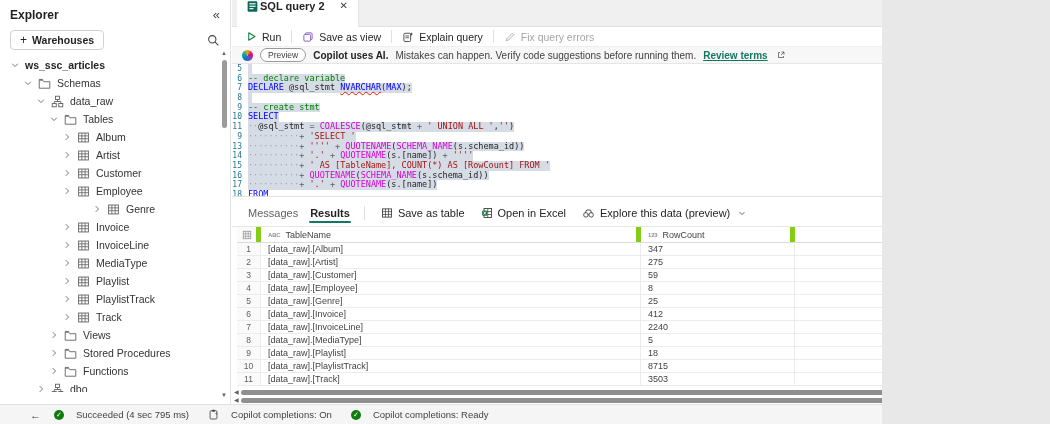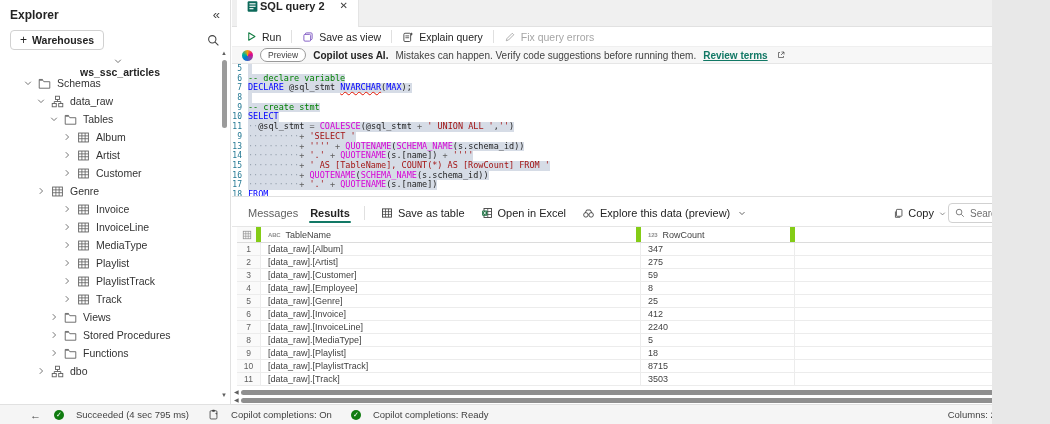--- a/index.html
+++ b/index.html
@@ -1,35 +1,35 @@
 <!DOCTYPE html>
 <html><head>
 <meta charset="utf-8">
 <style>
   * { margin:0; padding:0; box-sizing:border-box; }
   html,body { background:#e8e8e8; }
   #app {
-    position:relative; width:992px; height:424px; background:#fff;
+    position:relative; width:882px; height:424px; background:#fff;
     font-family:"Liberation Sans", sans-serif; color:#242424; overflow:hidden;
   }
   svg { display:block; }
 
   
   #sidebar { position:absolute; left:0; top:0; width:231px; height:404px; background:#fff; border-right:1px solid #e1e1e1; overflow:hidden; }
   .sb-head { display:flex; justify-content:space-between; align-items:center; padding:8px 10px 2px 10px; }
   .sb-title { font-size:12px; font-weight:700; color:#242424; }
   .collapse-glyph { font-size:13px; color:#424242; cursor:pointer; line-height:10px; }
   .sb-row2 { display:flex; justify-content:space-between; align-items:center; padding:6px 10px 4px 10px; }
   .btn-warehouses { display:flex; align-items:center; gap:5px; border:1px solid #d1d1d1; border-radius:4px; background:#fff; padding:3px 9px; font-size:10.5px; font-weight:600; color:#242424; cursor:pointer; font-family:inherit; }
   .plus { font-size:12px; font-weight:400; line-height:8px; color:#242424; }
   #tree { position:relative; margin-top:2px; height:336px; overflow:hidden; }
   .tree-row { display:flex; align-items:center; height:18px; font-size:10.5px; color:#333; cursor:pointer; white-space:nowrap; }
   .tree-row .chev { width:10px; height:10px; margin-right:5px; flex:0 0 auto; }
   .tree-row .nicon { width:13px; height:13px; margin-right:6px; flex:0 0 auto; }
-  .tree-row.bold { font-weight:600; color:#242424;flex-direction:column; }
+  .tree-row.bold { font-weight:600; color:#242424; }
   
   .sb-scroll { position:absolute; right:1px; top:48px; width:9px; height:352px; }
   .sb-scroll .arr { position:absolute; left:1px; font-size:6px; color:#5f5f5f; }
   .sb-scroll .thumb { position:absolute; left:2px; top:12px; width:5px; height:68px; background:#9b9b9b; border-radius:3px; }
 
   
   #main { position:absolute; left:232px; top:0; width:818px; height:404px; display:flex; flex-direction:column; }
 
   .tabstrip { position:relative; height:27px; background:#f0f0f0; border-bottom:1px solid #e1e1e1; flex:0 0 auto; }
   .tab { position:absolute; left:5px; top:0; height:27px; background:#fff; display:flex; align-items:flex-start; gap:1px; padding:0 10px 0 9px; border-right:1px solid #e4e4e4; box-shadow:0 1px 0 #fff; }
@@ -235,21 +235,38 @@
             <svg width="13" height="13" viewBox="0 0 16 16">
               <rect x="2" y="2.5" width="12" height="11" fill="none" stroke="#5f5f5f" stroke-width="1.1"></rect>
               <line x1="2" y1="6" x2="14" y2="6" stroke="#5f5f5f"></line>
               <line x1="2" y1="9.5" x2="14" y2="9.5" stroke="#5f5f5f"></line>
               <line x1="6" y1="2.5" x2="6" y2="13.5" stroke="#5f5f5f"></line>
               <line x1="10" y1="2.5" x2="10" y2="13.5" stroke="#5f5f5f"></line>
             </svg>
           </span>
           <span>Customer</span>
         </div>
-        <div class="tree-row" style="padding-left: 36px;">
+        <div class="tree-row" style="padding-left: 62px;">
+          <span class="chev">
+            <svg width="10" height="10" viewBox="0 0 16 16">
+              <path d="M6 3.5 l4.5 4.5 -4.5 4.5" fill="none" stroke="#616161" stroke-width="1.4"></path>
+            </svg>
+          </span>
+          <span class="nicon">
+            <svg width="13" height="13" viewBox="0 0 16 16">
+              <rect x="2" y="2.5" width="12" height="11" fill="none" stroke="#5f5f5f" stroke-width="1.1"></rect>
+              <line x1="2" y1="6" x2="14" y2="6" stroke="#5f5f5f"></line>
+              <line x1="2" y1="9.5" x2="14" y2="9.5" stroke="#5f5f5f"></line>
+              <line x1="6" y1="2.5" x2="6" y2="13.5" stroke="#5f5f5f"></line>
+              <line x1="10" y1="2.5" x2="10" y2="13.5" stroke="#5f5f5f"></line>
+            </svg>
+          </span>
+          <span>Employee</span>
+        </div>
+        <div class="tree-row" style="padding-left: 92px;">
           <span class="chev">
             <svg width="10" height="10" viewBox="0 0 16 16">
               <path d="M6 3.5 l4.5 4.5 -4.5 4.5" fill="none" stroke="#616161" stroke-width="1.4"></path>
             </svg>
           </span>
           <span class="nicon">
             <svg width="13" height="13" viewBox="0 0 16 16">
               <rect x="2" y="2.5" width="12" height="11" fill="none" stroke="#5f5f5f" stroke-width="1.1"></rect>
               <line x1="2" y1="6" x2="14" y2="6" stroke="#5f5f5f"></line>
               <line x1="2" y1="9.5" x2="14" y2="9.5" stroke="#5f5f5f"></line>

